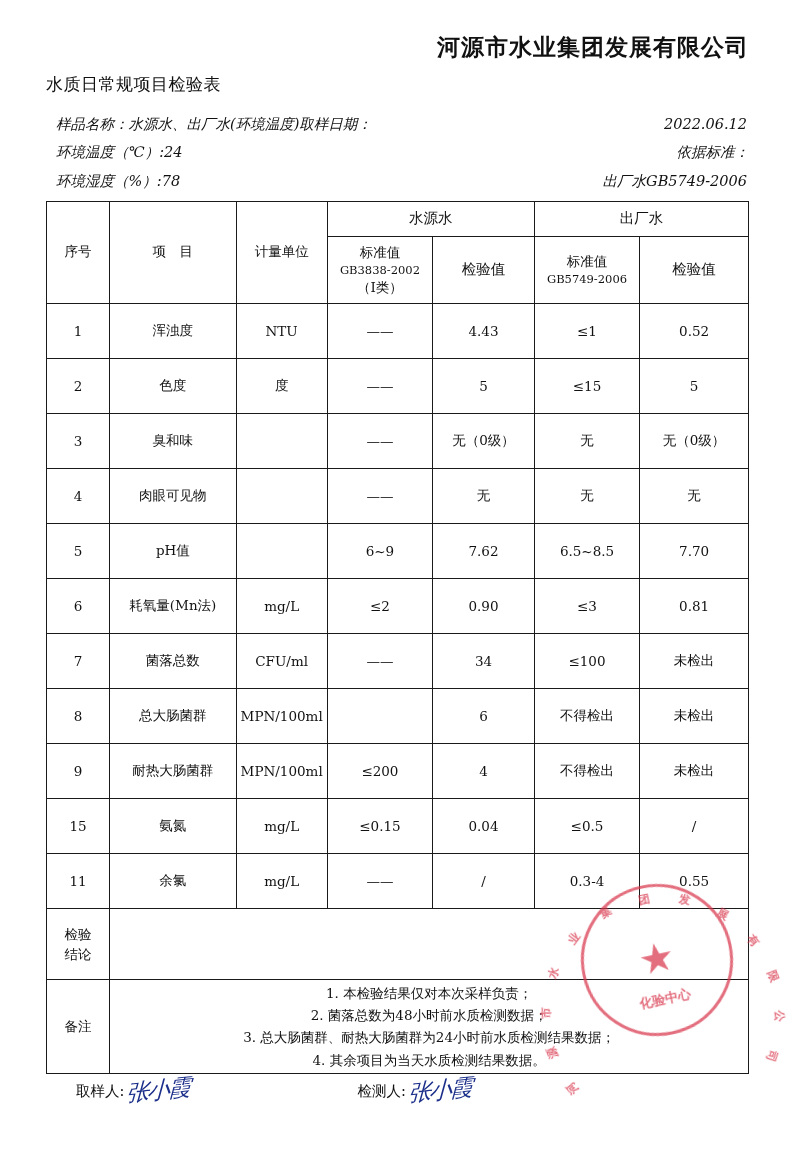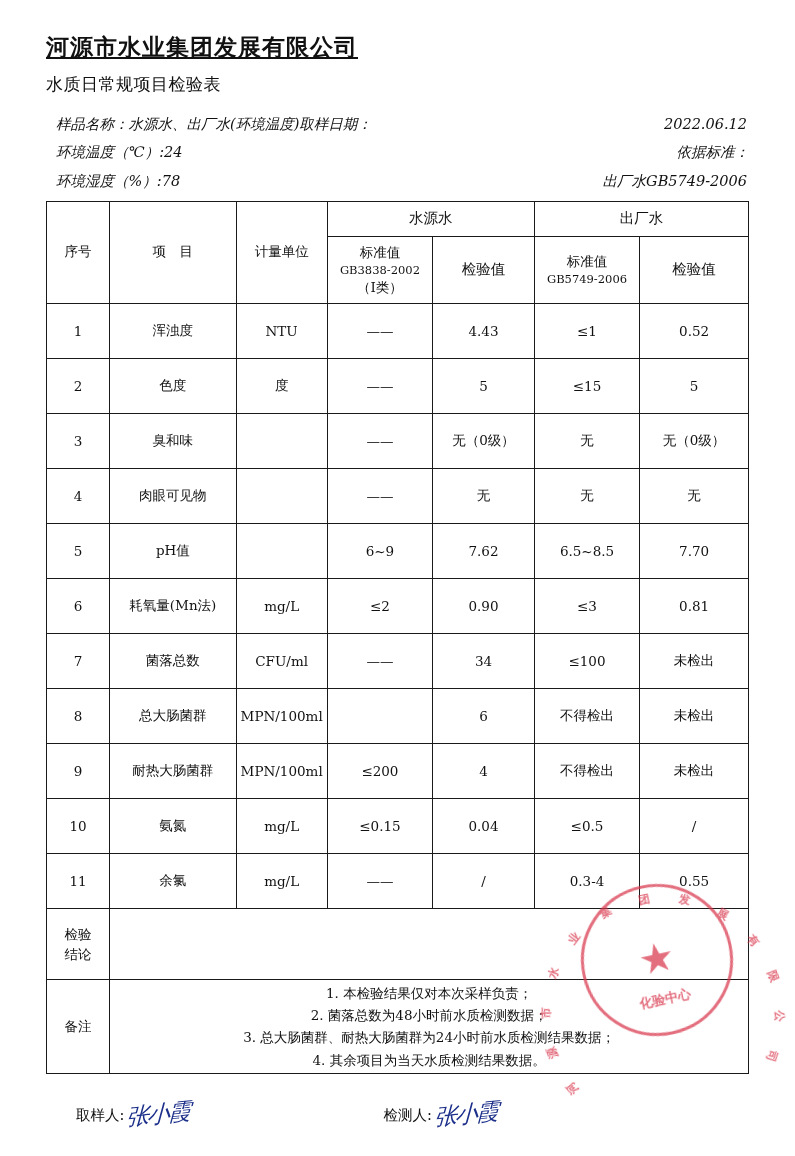--- a/index.html
+++ b/index.html
@@ -16,27 +16,26 @@
     overflow: hidden;
   }
   .page {
     position: relative;
     width: 795px;
     height: 1156px;
     box-sizing: border-box;
     padding: 28px 46px 0 46px;
   }
   .company-title {
-    text-align: left;
+    text-align: right;
     font-size: 23px;
     font-weight: bold;
     letter-spacing: 1px;
     margin: 4px 0 0 0;
     font-family: "DejaVu Serif", "Liberation Serif", serif;
-    text-decoration: underline;
   }
   .doc-title {
     text-align: left;
     font-size: 17px;
     margin: 10px 0 0 0;
     letter-spacing: 0.5px;
     font-family: "DejaVu Serif", "Liberation Serif", serif;
   }
   .meta {
     margin: 14px 0 6px 0;
@@ -104,26 +103,25 @@
   }
   .concl-cell { height: 66px; }
   .remark-cell {
     text-align: left;
     padding: 7px 10px 7px 12px;
     line-height: 1.65;
     font-size: 13.5px;
     height: 86px;
   }
   .footer {
-    margin-top: 30px;
+    margin-top: 6px;
     display: flex;
     font-size: 14.5px;
     font-family: "DejaVu Serif", "Liberation Serif", serif;
     position: relative;
-    gap: 26px;
   }
   .sign-block {
     display: flex;
     align-items: flex-end;
     white-space: nowrap;
   }
   .sign-block.left { margin-left: 30px; }
   .sign-block.right { margin-left: 168px; justify-content: space-between; }
   .sign-scribble {
     display: inline-block;
@@ -322,21 +320,21 @@
       <tr class="data">
         <td>9</td>
         <td class="name">耐热大肠菌群</td>
         <td>MPN/100ml</td>
         <td>≤200</td>
         <td>4</td>
         <td>不得检出</td>
         <td>未检出</td>
       </tr>
       <tr class="data">
-        <td>10</td>
+        <td>15</td>
         <td class="name">氨氮</td>
         <td>mg/L</td>
         <td>≤0.15</td>
         <td>0.04</td>
         <td>≤0.5</td>
         <td>/</td>
       </tr>
       <tr class="data">
         <td>11</td>
         <td class="name">余氯</td>

